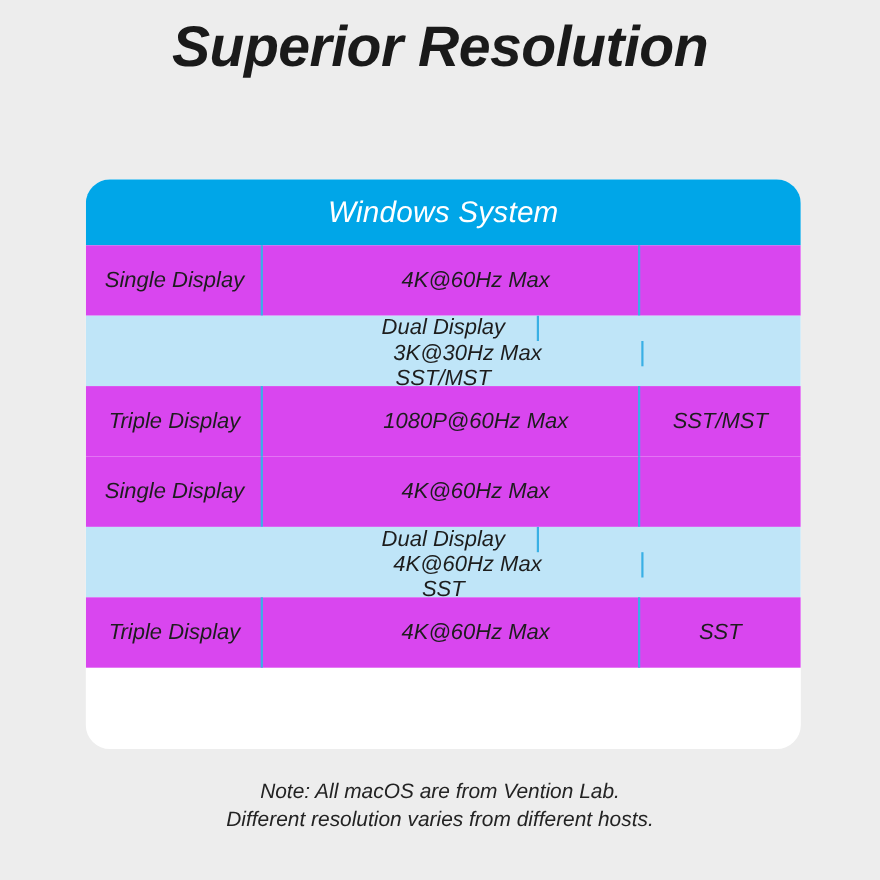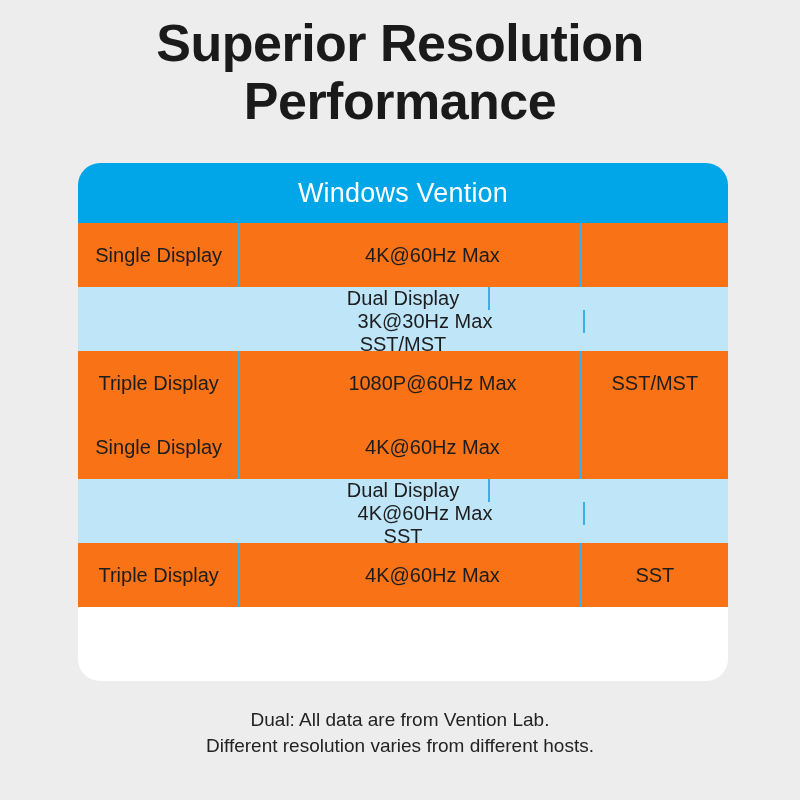--- a/index.html
+++ b/index.html
@@ -12,20 +12,21 @@
     background: #ededed;
     font-family: "Liberation Sans", sans-serif;
     -webkit-font-smoothing: antialiased;
     overflow: hidden;
   }
   .page {
     position: relative;
     width: 700px;
     height: 800px;
     box-sizing: border-box;
+    font-style: italic;
   }
 
   
   .title {
     position: absolute;
     top: 14px;
     left: 0;
     width: 800px;
     text-align: center;
     color: #1a1a1a;
@@ -60,21 +61,21 @@
     align-items: center;
     justify-content: center;
     letter-spacing: 0.2px;
   }
 
   .row {
     position: relative;
     height: 64px;
     display: flex;
     align-items: center;
-    background: #f97316;
+    background: #d946ef;
   }
   .row.alt {
     background: #bfe5f8;
     flex-direction: column;
   }
 
   .cell {
     position: relative;
     height: 100%;
     display: flex;
@@ -113,27 +114,26 @@
   }
   .note .line { display: block; }
 </style>
 </head>
 <body>
 
 <div class="page">
 
   <div class="title">
     <span class="line">Superior Resolution</span>
-    <span class="line">Performance</span>
   </div>
 
   <div class="table-card">
 
     <div class="section-header">
-      <span>Windows Vention</span>
+      <span>Windows System</span>
     </div>
 
     <div class="row">
       <div class="cell c1">Single Display</div>
       <div class="cell c2">4K@60Hz Max</div>
       <div class="cell c3"></div>
     </div>
 
     <div class="row alt">
       <div class="cell c1">Dual Display</div>
@@ -162,17 +162,17 @@
 
     <div class="row">
       <div class="cell c1">Triple Display</div>
       <div class="cell c2">4K@60Hz Max</div>
       <div class="cell c3">SST</div>
     </div>
 
   </div>
 
   <div class="note">
-    <span class="line">Dual: All data are from Vention Lab.</span>
+    <span class="line">Note: All macOS are from Vention Lab.</span>
     <span class="line">Different resolution varies from different hosts.</span>
   </div>
 
 </div>
 
 </body></html>

